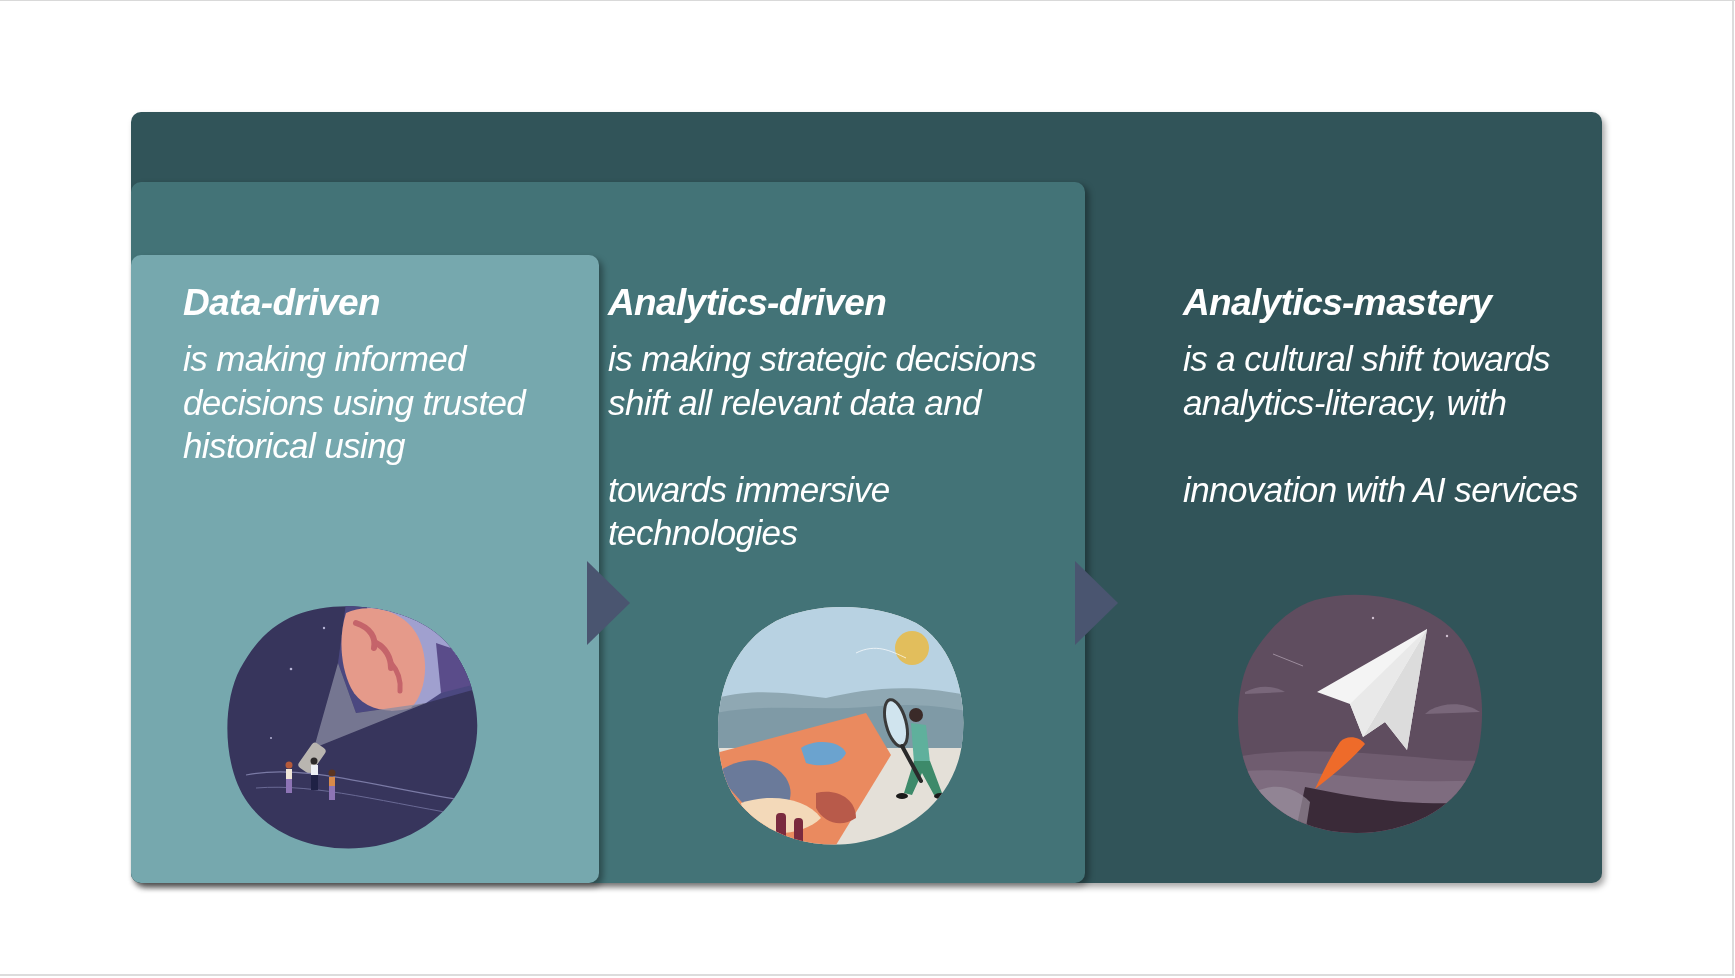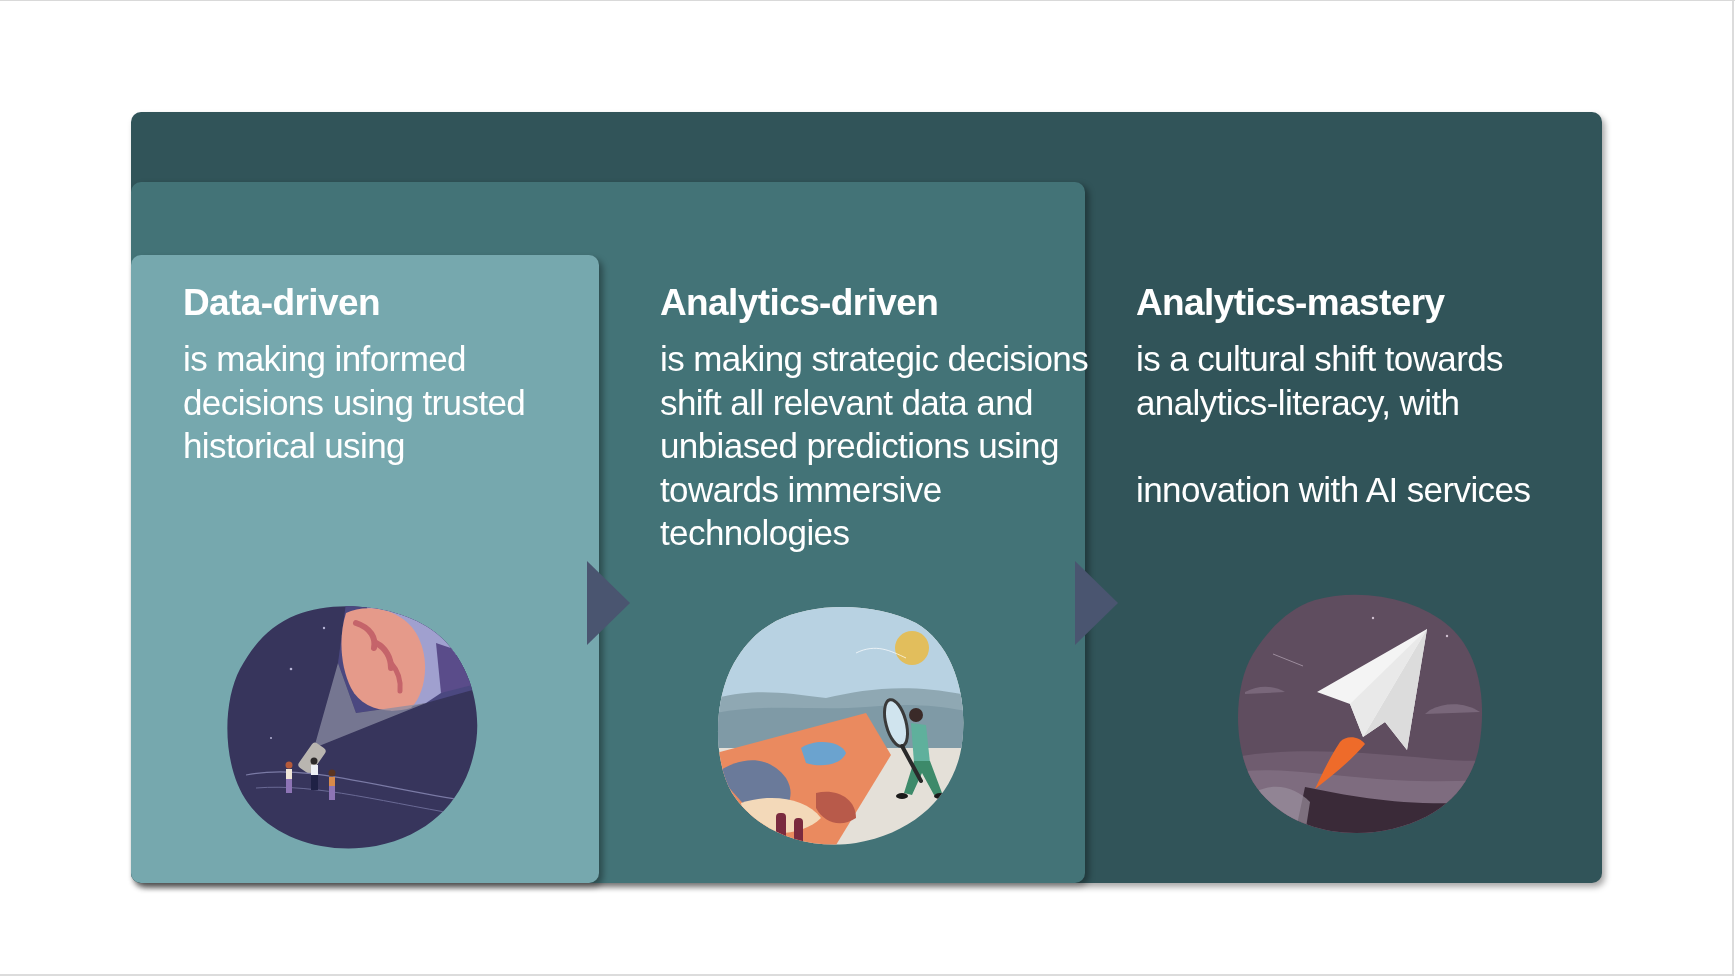--- a/index.html
+++ b/index.html
@@ -19,21 +19,21 @@
   }
   .panel-mid {
     left: 131px; top: 181px; width: 954px; height: 701px; background: #437377;
     border-top-left-radius: 10px; border-bottom-left-radius: 10px;
     box-shadow: 4px 3px 6px rgba(0,0,0,0.35);
   }
   .panel-light {
     left: 131px; top: 254px; width: 468px; height: 628px; background: #76a8ae;
     box-shadow: 4px 4px 6px rgba(0,0,0,0.35);
   }
-  .stage-text { position: absolute; color: #ffffff; }
+  .stage-text { position: absolute; color: #ffffff; font-style: italic; }
   .stage-title {
     font-weight: bold; font-size: 37px; line-height: 44px; letter-spacing: -0.6px; margin: 0;
   }
   .stage-desc {
     font-size: 35px; line-height: 43.5px; letter-spacing: -0.6px; margin: 12px 0 0 0;
   }
   .arrow { position: absolute; width: 0; height: 0; }
   .arrow svg { display: block; }
   .illus { position: absolute; }
   .illus svg { display: block; }
@@ -50,32 +50,32 @@
 
   <div class="stage-text" style="left:183px; top:280px; width:400px;">
     <h2 class="stage-title">Data-driven</h2>
     <p class="stage-desc">
       <span>is making informed</span><br>
       <span>decisions using trusted</span><br>
       <span>historical using</span>
     </p>
   </div>
 
-  <div class="stage-text" style="left:660px; top:280px; width:440px;">
+  <div class="stage-text" style="left:608px; top:280px; width:440px;">
     <h2 class="stage-title">Analytics-driven</h2>
     <p class="stage-desc">
       <span>is making strategic decisions</span><br>
       <span>shift all relevant data and</span><br>
-      <span>unbiased predictions using</span><br>
+      <br>
       <span>towards immersive</span><br>
       <span>technologies</span>
     </p>
   </div>
 
-  <div class="stage-text" style="left:1136px; top:280px; width:450px;">
+  <div class="stage-text" style="left:1183px; top:280px; width:450px;">
     <h2 class="stage-title">Analytics-mastery</h2>
     <p class="stage-desc">
       <span>is a cultural shift towards</span><br>
       <span>analytics-literacy, with</span><br>
       <br>
       <span>innovation with AI services</span>
     </p>
   </div>
 
   <div class="arrow" style="left:587px; top:560px;">

